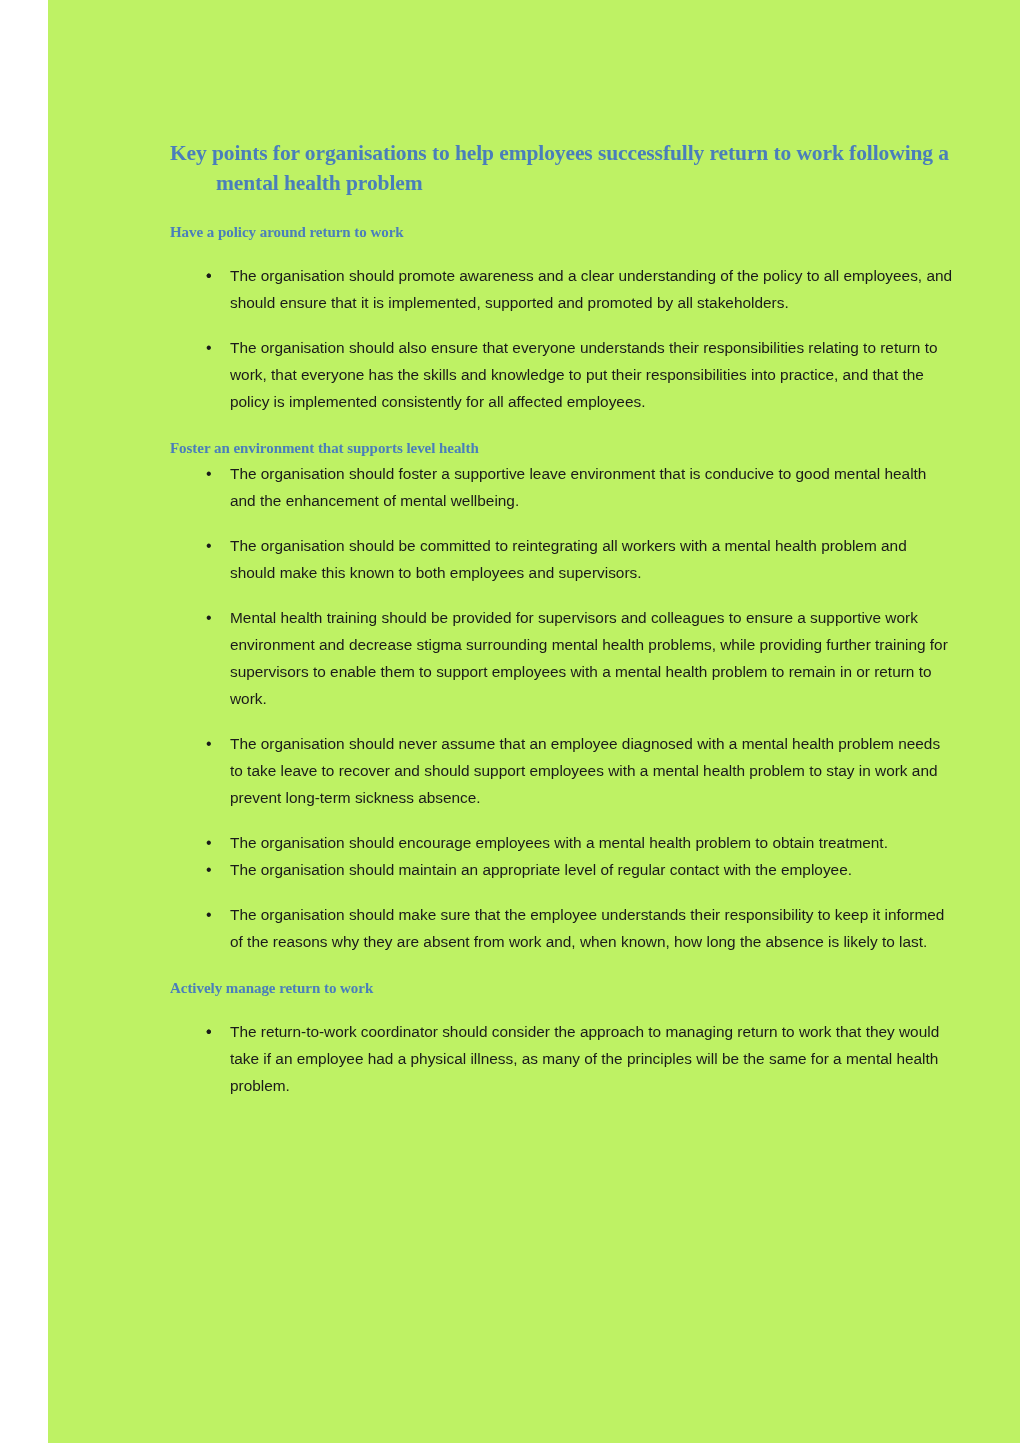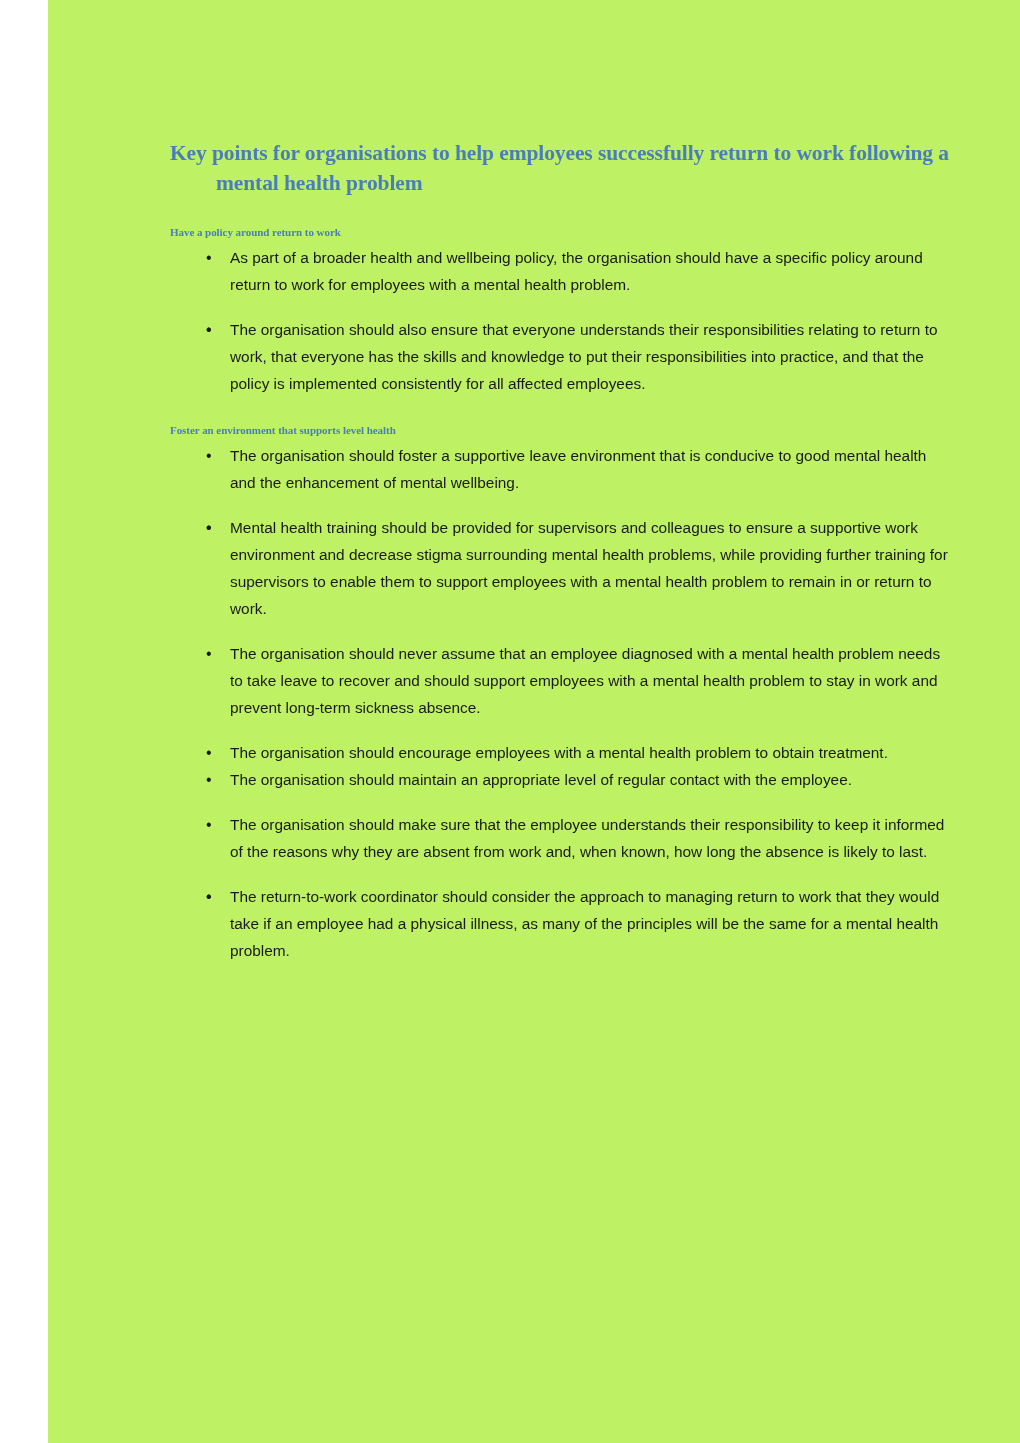--- a/index.html
+++ b/index.html
@@ -35,21 +35,21 @@
     line-height: 30px;
     margin: 0 0 0 0;
     padding-left: 46px;
     text-indent: -46px;
     letter-spacing: -0.1px;
   }
   .section-heading {
     color: #4a7ebb;
     font-family: "Liberation Serif", serif;
     font-weight: bold;
-    font-size: 11px;
+    font-size: 15px;
     line-height: 24px;
     margin: 0;
     padding: 0;
     letter-spacing: -0.05px;
   }
   .heading-gap-first {
     margin-top: 22px;
   }
   .heading-gap {
     margin-top: 21px;
@@ -98,41 +98,42 @@
 <div class="page">
   <div class="content">
 
     <h1 class="doc-title">Key points for organisations to help employees successfully return to work following a mental health problem</h1>
 
     <div class="block">
       <h2 class="section-heading heading-gap-first">Have a policy around return to work</h2>
       <ul class="bullets list-after-heading">
         <li>
           <span class="bullet-mark">•</span>
-          <span>As part of a broader health and wellbeing policy, the organisation should have a specific policy around return to work for employees with a mental health problem.</span>
         </li>
         <li>
           <span class="bullet-mark">•</span>
+          <span>The organisation should promote awareness and a clear understanding of the policy to all employees, and should ensure that it is implemented, supported and promoted by all stakeholders.</span>
         </li>
         <li>
           <span class="bullet-mark">•</span>
           <span>The organisation should also ensure that everyone understands their responsibilities relating to return to work, that everyone has the skills and knowledge to put their responsibilities into practice, and that the policy is implemented consistently for all affected employees.</span>
         </li>
       </ul>
     </div>
 
     <div class="block">
       <h2 class="section-heading heading-gap">Foster an environment that supports level health</h2>
       <ul class="bullets list-after-heading">
         <li>
           <span class="bullet-mark">•</span>
           <span>The organisation should foster a supportive leave environment that is conducive to good mental health and the enhancement of mental wellbeing.</span>
         </li>
         <li>
           <span class="bullet-mark">•</span>
+          <span>The organisation should be committed to reintegrating all workers with a mental health problem and should make this known to both employees and supervisors.</span>
         </li>
         <li>
           <span class="bullet-mark">•</span>
           <span>Mental health training should be provided for supervisors and colleagues to ensure a supportive work environment and decrease stigma surrounding mental health problems, while providing further training for supervisors to enable them to support employees with a mental health problem to remain in or return to work.</span>
         </li>
         <li>
           <span class="bullet-mark">•</span>
           <span>The organisation should never assume that an employee diagnosed with a mental health problem needs to take leave to recover and should support employees with a mental health problem to stay in work and prevent long-term sickness absence.</span>
         </li>
         <li>
@@ -149,20 +150,21 @@
           <span>The organisation should maintain an appropriate level of regular contact with the employee.</span>
         </li>
         <li>
           <span class="bullet-mark">•</span>
           <span>The organisation should make sure that the employee understands their responsibility to keep it informed of the reasons why they are absent from work and, when known, how long the absence is likely to last.</span>
         </li>
       </ul>
     </div>
 
     <div class="block">
+      <h2 class="section-heading heading-gap">Actively manage return to work</h2>
       <ul class="bullets list-after-heading">
         <li>
           <span class="bullet-mark">•</span>
         </li>
         <li>
           <span class="bullet-mark">•</span>
           <span>The return-to-work coordinator should consider the approach to managing return to work that they would take if an employee had a physical illness, as many of the principles will be the same for a mental health problem.</span>
         </li>
       </ul>
     </div>

